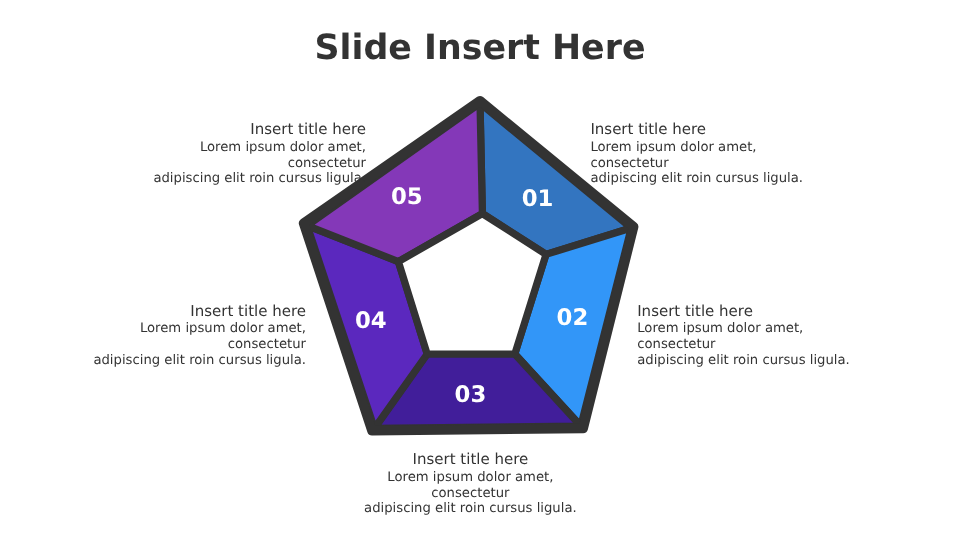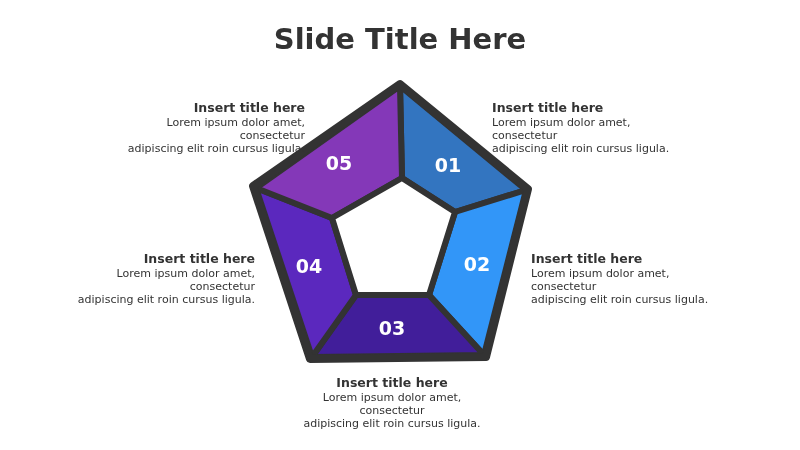--- a/index.html
+++ b/index.html
@@ -1,30 +1,30 @@
 <!DOCTYPE html>
 <html><head>
 <meta charset="utf-8">
 <style>
   html, body { margin:0; padding:0; background:#ffffff; }
   body { width:800px; height:450px; position:relative; overflow:hidden; font-family:"DejaVu Sans", sans-serif; color:#333; }
   .title { position:absolute; left:0; top:22px; width:800px; text-align:center; font-size:29px; font-weight:bold; color:#333333; }
   .block { position:absolute; width:190px; }
-  .block .h { font-size:12.5px; font-weight:bold; color:#333; line-height:16px; }
+  .block .h { font-size:12.5px; font-weight:normal; color:#333; line-height:16px; }
   .block .p { font-size:11px; color:#333; line-height:13px; }
   .right { text-align:left; }
   .left { text-align:right; }
   .center { text-align:center; }
   svg { position:absolute; left:0; top:0; }
   .num { font-family:"DejaVu Sans", sans-serif; font-weight:bold; font-size:19px; fill:#ffffff; }
 </style>
 </head>
 <body>
 
-<div class="title">Slide Title Here</div>
+<div class="title">Slide Insert Here</div>
 
 <svg width="800" height="450" viewBox="0 0 800 450">
 
   <polygon points="400,86 526,190 455,212 402,178" fill="#3375C0" stroke="#333" stroke-width="6" stroke-linejoin="round"></polygon>
 
   <polygon points="526,190 484,355 429,295 455,212" fill="#3296F8" stroke="#333" stroke-width="6" stroke-linejoin="round"></polygon>
 
   <polygon points="484,355 312,357 356,295 429,295" fill="#411E9A" stroke="#333" stroke-width="6" stroke-linejoin="round"></polygon>
 
   <polygon points="312,357 256,188 332,218 356,295" fill="#5B28BE" stroke="#333" stroke-width="6" stroke-linejoin="round"></polygon>

